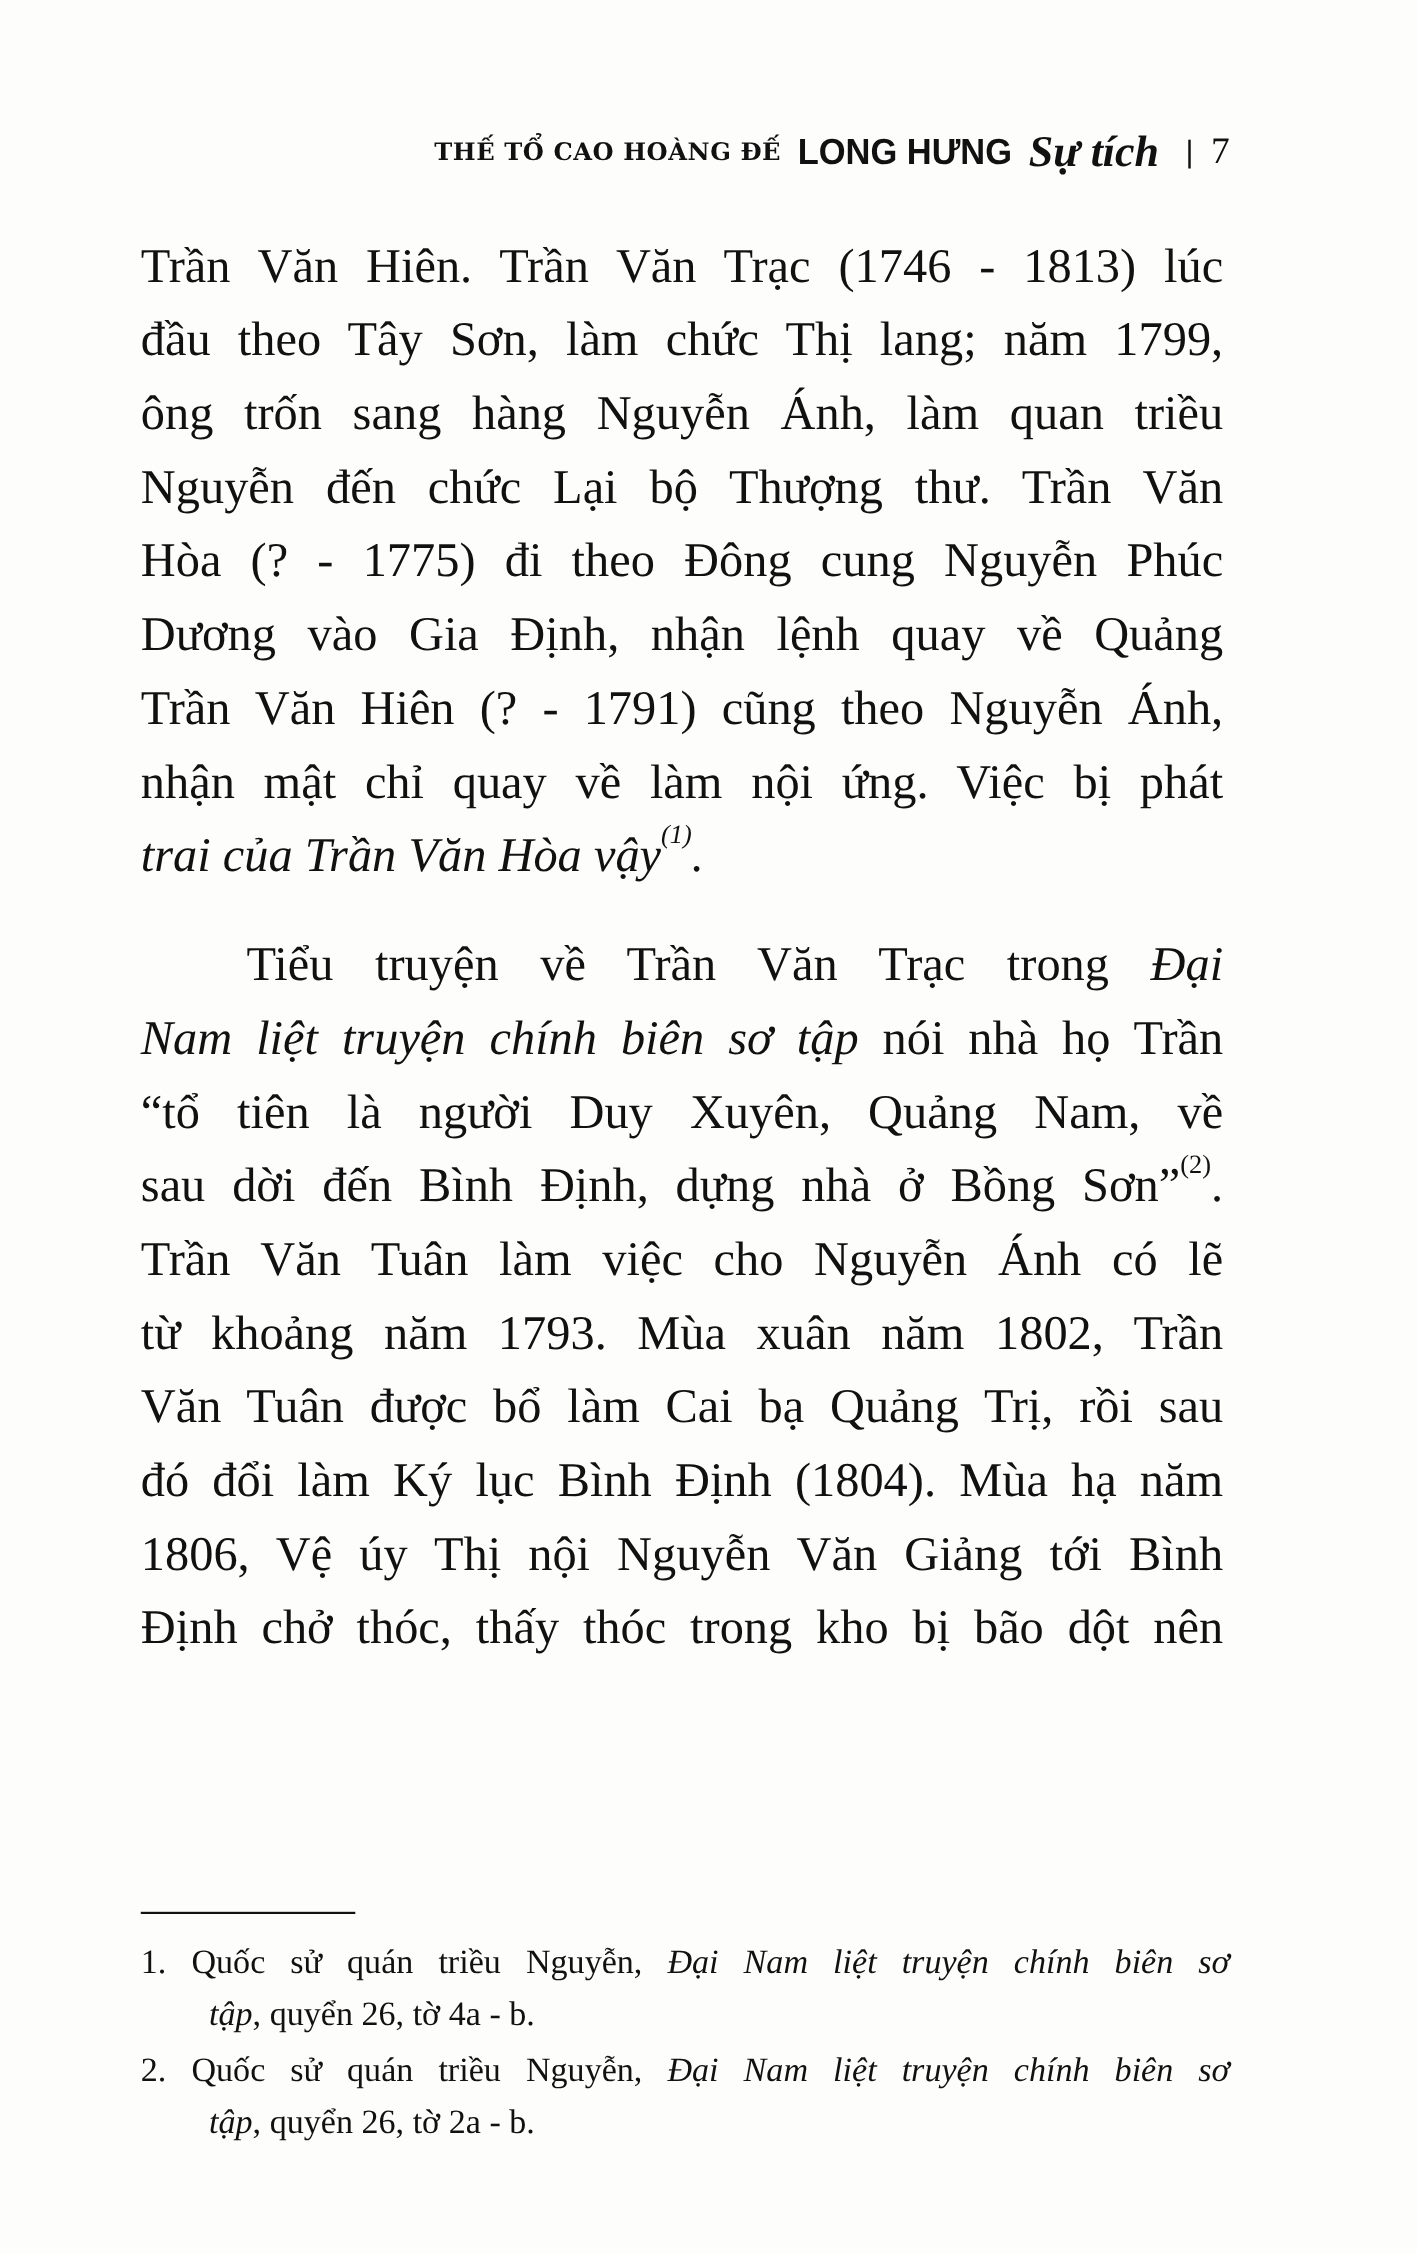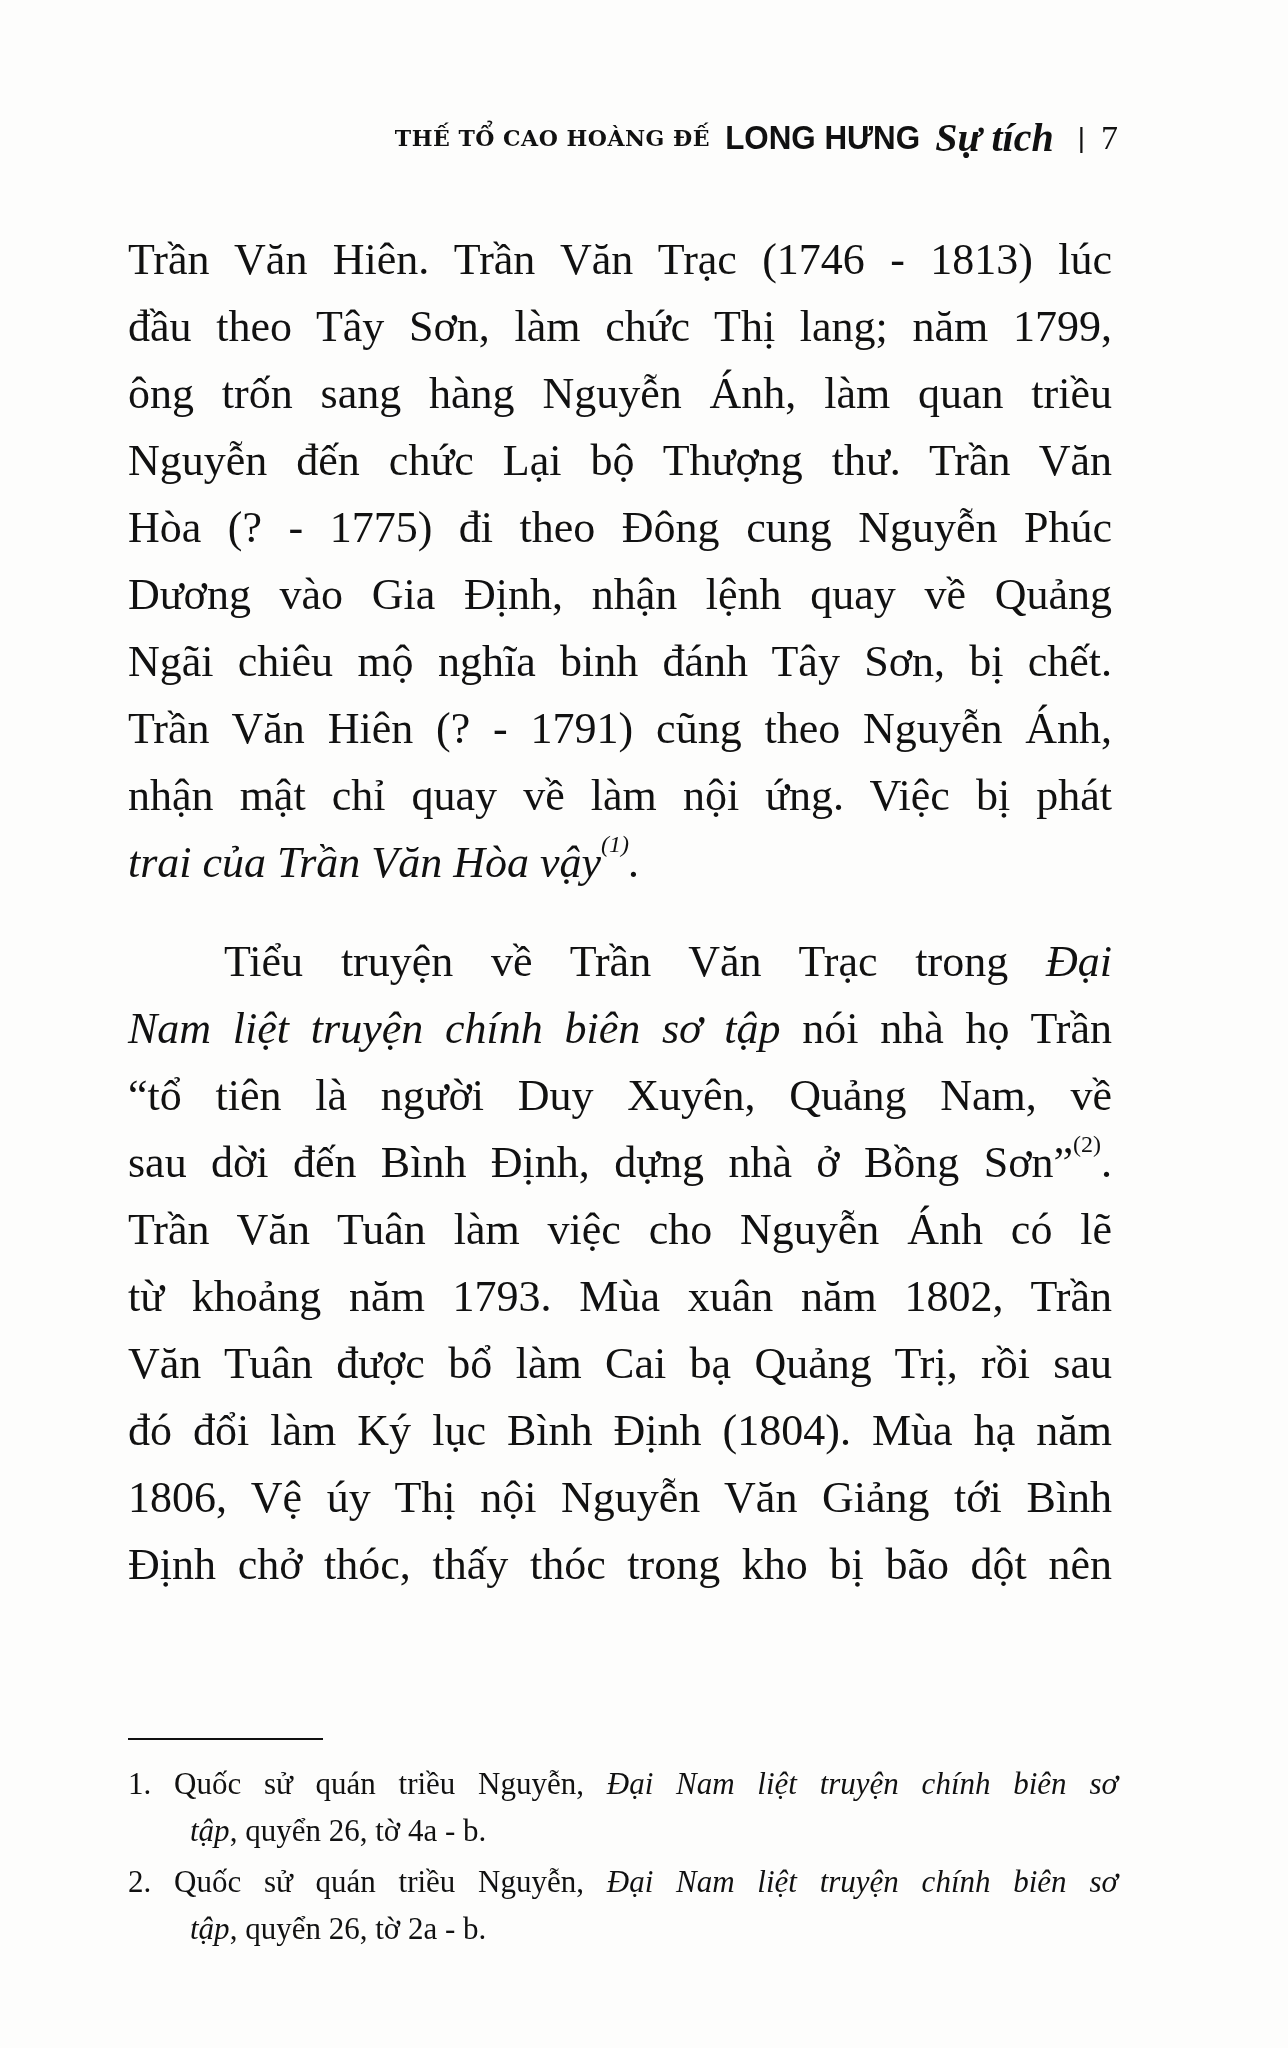--- a/index.html
+++ b/index.html
@@ -3,21 +3,21 @@
 <meta charset="utf-8">
 <style>
   html,body{margin:0;padding:0;}
   body{width:1288px;height:2048px;background:#fdfdfc;position:relative;overflow:hidden;color:#111;}
   .header{position:absolute;top:108px;right:170px;height:50px;display:flex;align-items:flex-end;gap:10px;white-space:nowrap;}
   .h-small{font-family:"DejaVu Serif",serif;font-weight:bold;font-size:22px;letter-spacing:0.5px;line-height:40px;margin-left:40px;}
   .h-big{font-family:"Liberation Sans",sans-serif;font-weight:bold;font-size:33px;transform:scaleX(0.95);line-height:40px;}
   .h-script{font-family:"Liberation Serif",serif;font-style:italic;font-weight:bold;font-size:40px;line-height:40px;}
   .h-sep{font-family:"Liberation Sans",sans-serif;font-size:28px;margin-left:14px;line-height:40px;}
   .h-page{font-family:"Liberation Serif",serif;font-size:34px;margin-left:6px;line-height:40px;}
-  .body{position:absolute;left:128px;width:984px;top:226px;font-family:"Liberation Serif",serif;font-size:44px;line-height:67px;}
+  .body{position:absolute;left:128px;width:984px;top:208px;font-family:"Liberation Serif",serif;font-size:44px;line-height:67px;}
   .line{display:block;white-space:nowrap;text-align:justify;text-align-last:justify;height:67px;}
   .line.last{text-align-last:left;font-style:italic;}
   .line.indent{padding-left:96px;}
   .para-gap{height:32px;}
   sup{font-size:24px;vertical-align:top;line-height:30px;}
   .rule{position:absolute;left:128px;top:1738px;width:195px;height:2px;background:#111;}
   .notes{position:absolute;left:128px;width:990px;top:1760px;font-family:"Liberation Serif",serif;font-size:31px;line-height:47px;}
   .note{position:relative;padding-left:46px;margin-bottom:4px;}
   .note .num{position:absolute;left:0;top:0;}
   .note .nline{display:block;white-space:nowrap;text-align:justify;text-align-last:justify;}
@@ -36,21 +36,20 @@
 </div>
 
 <div class="body">
   <div>
     <span class="line">Trần Văn Hiên. Trần Văn Trạc (1746 - 1813) lúc</span>
     <span class="line">đầu theo Tây Sơn, làm chức Thị lang; năm 1799,</span>
     <span class="line">ông trốn sang hàng Nguyễn Ánh, làm quan triều</span>
     <span class="line">Nguyễn đến chức Lại bộ Thượng thư. Trần Văn</span>
     <span class="line">Hòa (? - 1775) đi theo Đông cung Nguyễn Phúc</span>
     <span class="line">Dương vào Gia Định, nhận lệnh quay về Quảng</span>
-    <span class="line">Ngãi chiêu mộ nghĩa binh đánh Tây Sơn, bị chết.</span>
     <span class="line">Trần Văn Hiên (? - 1791) cũng theo Nguyễn Ánh,</span>
     <span class="line">nhận mật chỉ quay về làm nội ứng. Việc bị phát</span>
     <span class="line last"><span>trai của Trần Văn Hòa vậy</span><sup>(1)</sup><span>.</span></span>
   </div>
   <div class="para-gap"></div>
   <div>
     <span class="line indent"><span>Tiểu truyện về Trần Văn Trạc trong </span><i>Đại</i></span>
     <span class="line"><i>Nam liệt truyện chính biên sơ tập</i><span> nói nhà họ Trần</span></span>
     <span class="line">“tổ tiên là người Duy Xuyên, Quảng Nam, về</span>
     <span class="line"><span>sau dời đến Bình Định, dựng nhà ở Bồng Sơn”</span><sup>(2)</sup><span>.</span></span>

